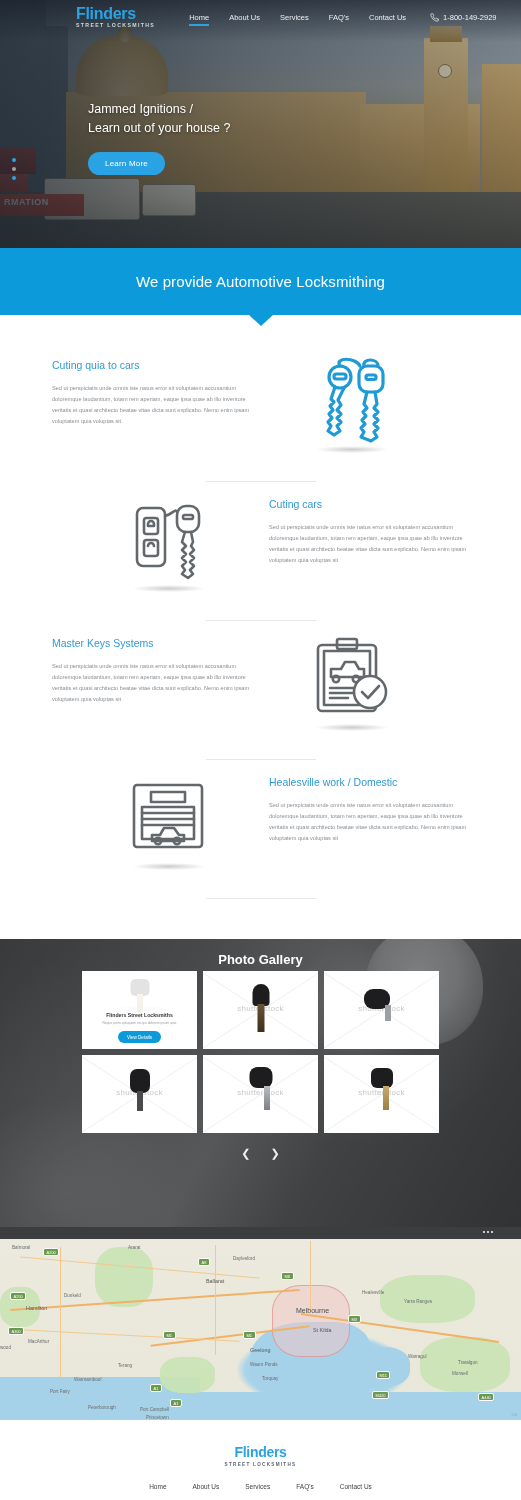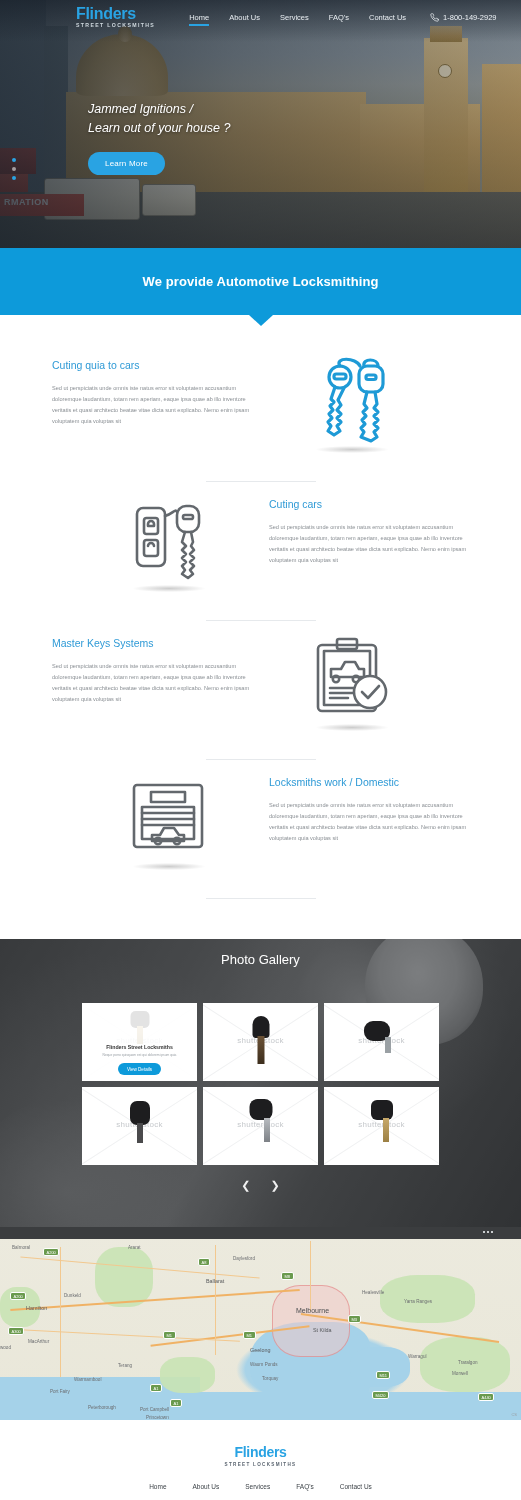--- a/index.html
+++ b/index.html
@@ -96,40 +96,40 @@
     height:1.5px; background:#29a3e3;
   }
   .nav-phone {
     display:flex; align-items:center; gap:4px; margin-left:14px;
     color:#eef3f7; font-size:7.5px; white-space:nowrap;
   }
   .phone-ico svg { display:block; }
 
   
   .hero-copy { position:absolute; left:88px; top:100px; z-index:5; }
-  .hero-line { color:#fff; font-size:12.5px; line-height:1.55; font-weight:400; text-shadow:0 1px 3px rgba(0,0,0,.45);font-style:italic; }
+  .hero-line { color:#fff; font-size:12.5px; line-height:1.55; font-weight:400; text-shadow:0 1px 3px rgba(0,0,0,.45); }
   .btn-learn {
     margin-top: 13px;
     display:inline-block; background:#29a3e3; color:#fff;
     font-size:8px; padding:7px 17px; border-radius:14px; border:none;
     cursor:pointer; letter-spacing:.2px;
   }
   .hero-dots { position:absolute; left:12px; top:158px; z-index:5; }
   .hero-dots span {
     display:block; width:4px; height:4px; border-radius:50%;
     background:#29a3e3; margin-bottom:5px;
   }
   .hero-dots span.off { background: rgba(255,255,255,.55); }
 
   
   .banner {
     position:relative; background:#0d9ada; height:67px;
     display:flex; align-items:center; justify-content:center;
   }
-  .banner h2 { color:#fff; font-size:13px; font-weight:bold; letter-spacing:.1px;text-align:right; }
+  .banner h2 { color:#fff; font-size:15px; font-weight:normal; letter-spacing:.1px;text-align:right; }
   .banner-notch {
     position:absolute; left:50%; bottom:-11px; transform:translateX(-50%);
     width:0; height:0; border-left:12px solid transparent;
     border-right:12px solid transparent; border-top:11px solid #0d9ada;
   }
 
   
   .services { padding: 28px 0 40px; }
   .srv {
     display:flex; align-items:flex-start;
@@ -173,21 +173,21 @@
     border-radius: 50% 50% 46% 46%;
     background: radial-gradient(ellipse at 45% 40%, #e8e2dc 0%, #cfc8c2 42%, #a39c97 72%, rgba(120,115,112,0) 88%);
   }
   .gal-car {
     position:absolute; left:-30px; bottom:-10px; width:240px; height:150px;
     border-radius: 60% 40% 0 0;
     background: radial-gradient(ellipse at 40% 70%, rgba(215,215,215,.30) 0%, rgba(0,0,0,0) 62%);
   }
   .gallery-scrim { position:absolute; inset:0; background: rgba(38,42,46,.55); }
   .gal-inner { position:relative; z-index:3; padding-top: 13px; }
-  .gal-title { text-align:center; color:#fff; font-size:13px; font-weight:normal; margin-bottom: 36px; }
+  .gal-title { text-align:center; color:#fff; font-size:13px; font-weight:bold; margin-bottom: 4px; }
   .gal-grid {
     display:grid; grid-template-columns: repeat(3, 115px);
     gap: 6px; justify-content:center;
   }
   .gal-card {
     height: 78px; background:#fff; position:relative; overflow:hidden;
   }
   .gal-card .wm {
     position:absolute; left:0; right:0; top: 42%;
     text-align:center; font-size:8px; color:#c6c9cc; letter-spacing:.3px;
@@ -405,21 +405,21 @@
             <path d="M58 59 l6 6 l11 -12"></path>
           </svg>
           <div class="ico-shadow"></div>
         </div>
       </div>
     </div>
     <div class="srv-divider"></div>
 
     <div class="srv flip">
       <div class="srv-text">
-        <div class="srv-title">Locksmiths work / Domestic</div>
+        <div class="srv-title">Healesville work / Domestic</div>
         <div class="srv-body">Sed ut perspiciatis unde omnis iste natus error sit voluptatem accusantium doloremque laudantium, totam rem aperiam, eaque ipsa quae ab illo inventore veritatis et quasi architecto beatae vitae dicta sunt explicabo. Nemo enim ipsam voluptatem quia voluptas sit</div>
       </div>
       <div class="srv-ico">
         <div class="ico-wrap">
           <svg width="96" height="92" viewBox="0 0 96 92" fill="none" stroke="#63686d" stroke-width="2.6" stroke-linecap="round" stroke-linejoin="round">
             <rect x="13" y="13" width="68" height="62" rx="3"></rect>
             <rect x="30" y="20" width="34" height="10"></rect>
             <rect x="21" y="35" width="52" height="32"></rect>
             <path d="M21 41 h52 M21 47 h52 M21 53 h52"></path>
             <path d="M31 63 h8 l4-7 h10 l5 7 h5 v6 h-32z"></path>

